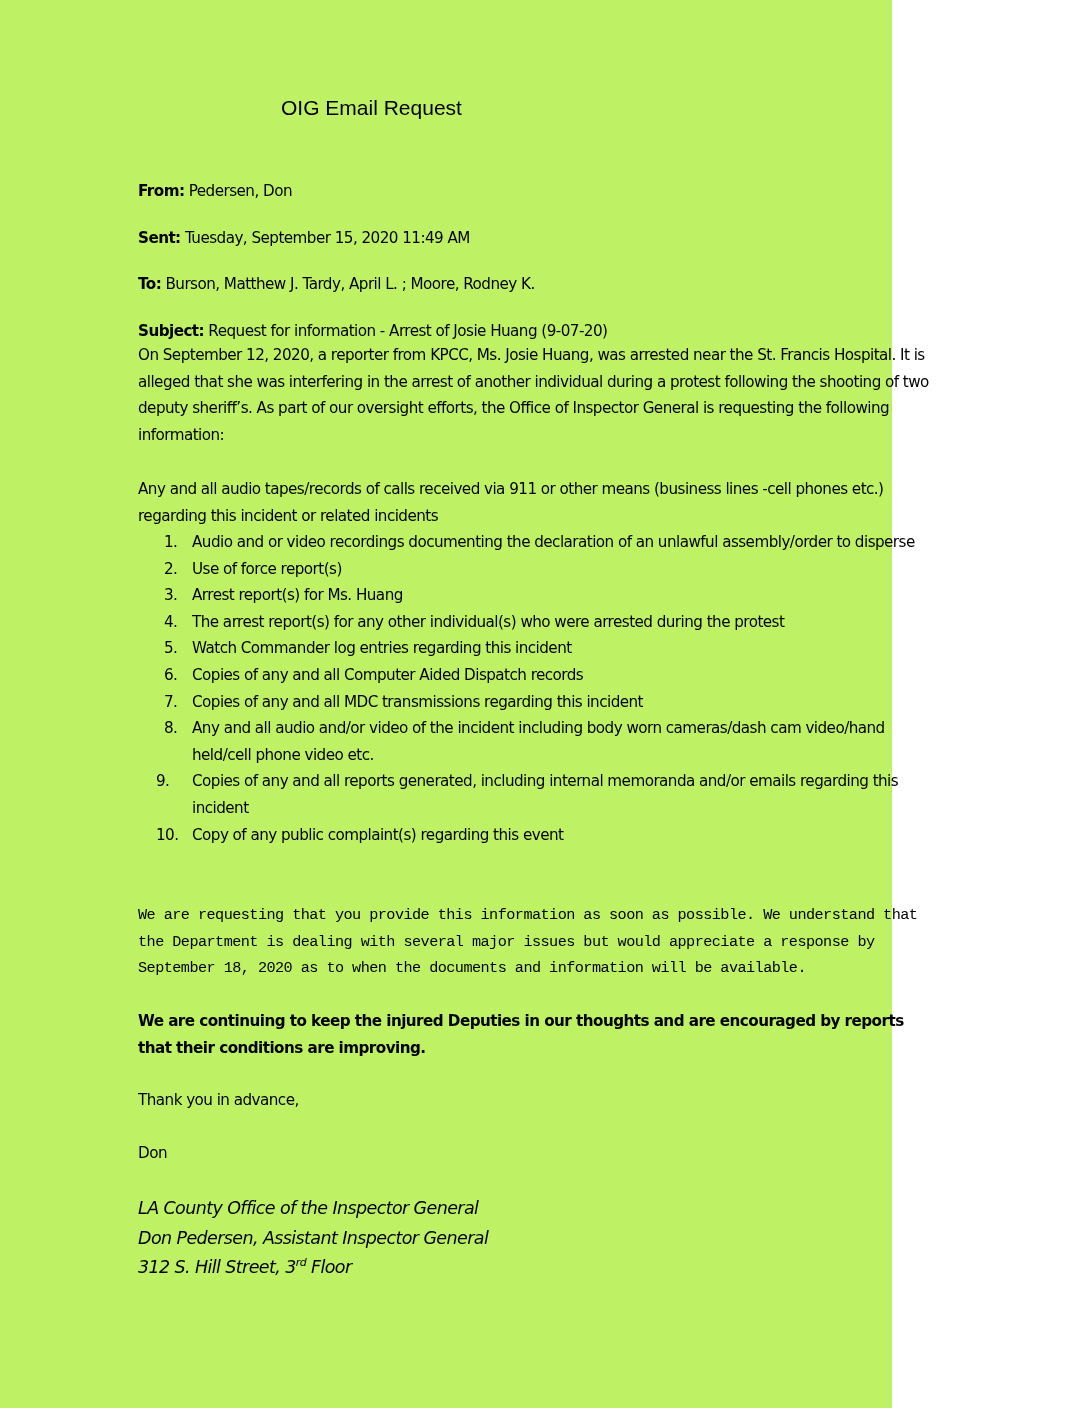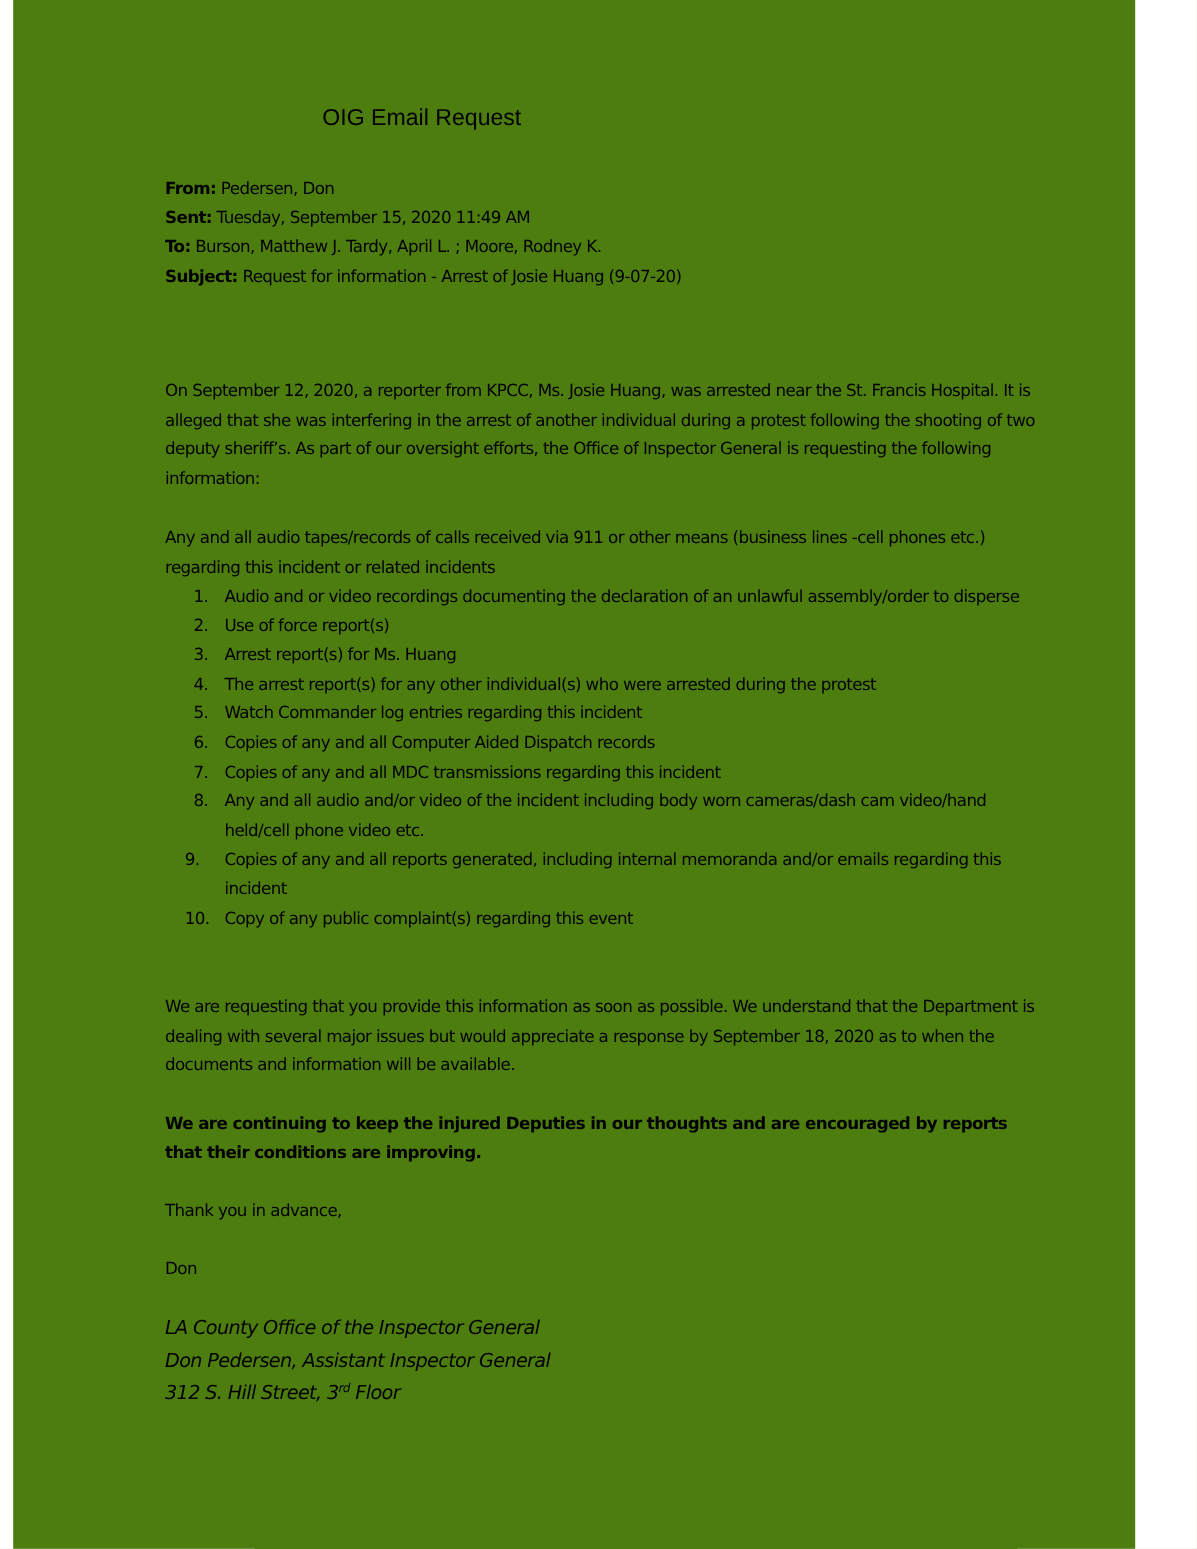--- a/index.html
+++ b/index.html
@@ -10,42 +10,42 @@
     body {
       width: 1088px;
       height: 1408px;
       position: relative;
       overflow: hidden;
       color: #000000;
       font-family: "Liberation Sans", sans-serif;
     }
     .page {
       position: absolute;
-      left: 12px; top: 0;
-      width: 1020px; height: 1408px;
-      background: #4d7c0f;
+      left: 0; top: 0;
+      width: 892px; height: 1408px;
+      background: #bef264;
     }
     .title {
       position: absolute;
       left: 281px;
       top: 96px;
       font-family: "Liberation Sans", sans-serif;
       font-size: 21px;
       letter-spacing: 0px;
     }
     .body-text {
       position: absolute;
       left: 138px;
       width: 820px;
       font-family: "DejaVu Sans", sans-serif;
       font-size: 15.2px;
       letter-spacing: -0.55px;
       line-height: 26.6px;
     }
-    .hdr-line { white-space: nowrap; }
+    .hdr-line { white-space: nowrap; margin-top: 20px; }
     .hdr-label { font-weight: bold; }
     .para { margin: 0; }
     .list {
       position: absolute;
       left: 138px;
       width: 820px;
       font-family: "DejaVu Sans", sans-serif;
       font-size: 15.2px;
       letter-spacing: -0.55px;
       line-height: 26.6px;
@@ -97,21 +97,21 @@
     <div class="li"><span class="li-num">3.</span><span>Arrest report(s) for Ms. Huang</span></div>
     <div class="li"><span class="li-num">4.</span><span>The arrest report(s) for any other individual(s) who were arrested during the protest</span></div>
     <div class="li"><span class="li-num">5.</span><span>Watch Commander log entries regarding this incident</span></div>
     <div class="li"><span class="li-num">6.</span><span>Copies of any and all Computer Aided Dispatch records</span></div>
     <div class="li"><span class="li-num">7.</span><span>Copies of any and all MDC transmissions regarding this incident</span></div>
     <div class="li"><span class="li-num">8.</span><span>Any and all audio and/or video of the incident including body worn cameras/dash cam video/hand held/cell phone video etc.</span></div>
     <div class="li"><span class="li-num wide">9.</span><span>Copies of any and all reports generated, including internal memoranda and/or emails regarding this incident</span></div>
     <div class="li"><span class="li-num wide">10.</span><span>Copy of any public complaint(s) regarding this event</span></div>
   </div>
 
-  <p class="body-text para" style="top:902px; width:800px;">We are requesting that you provide this information as soon as possible. We understand that the Department is dealing with several major issues but would appreciate a response by September 18, 2020 as to when the documents and information will be available.</p>
+  <p class="body-text para" style="top:902px; width:800px;font-family:Liberation Mono, monospace;">We are requesting that you provide this information as soon as possible. We understand that the Department is dealing with several major issues but would appreciate a response by September 18, 2020 as to when the documents and information will be available.</p>
 
   <p class="body-text para" style="top:1008px; width:800px;font-weight:bold;">We are continuing to keep the injured Deputies in our thoughts and are encouraged by reports that their conditions are improving.</p>
 
   <div class="body-text" style="top:1140px;">Don</div>
 
   <div class="body-text" style="top:1087px;">Thank you in advance,</div>
 
   <div class="sig" style="top:1194px;">
     <div>LA County Office of the Inspector General</div>
     <div>Don Pedersen, Assistant Inspector General</div>

